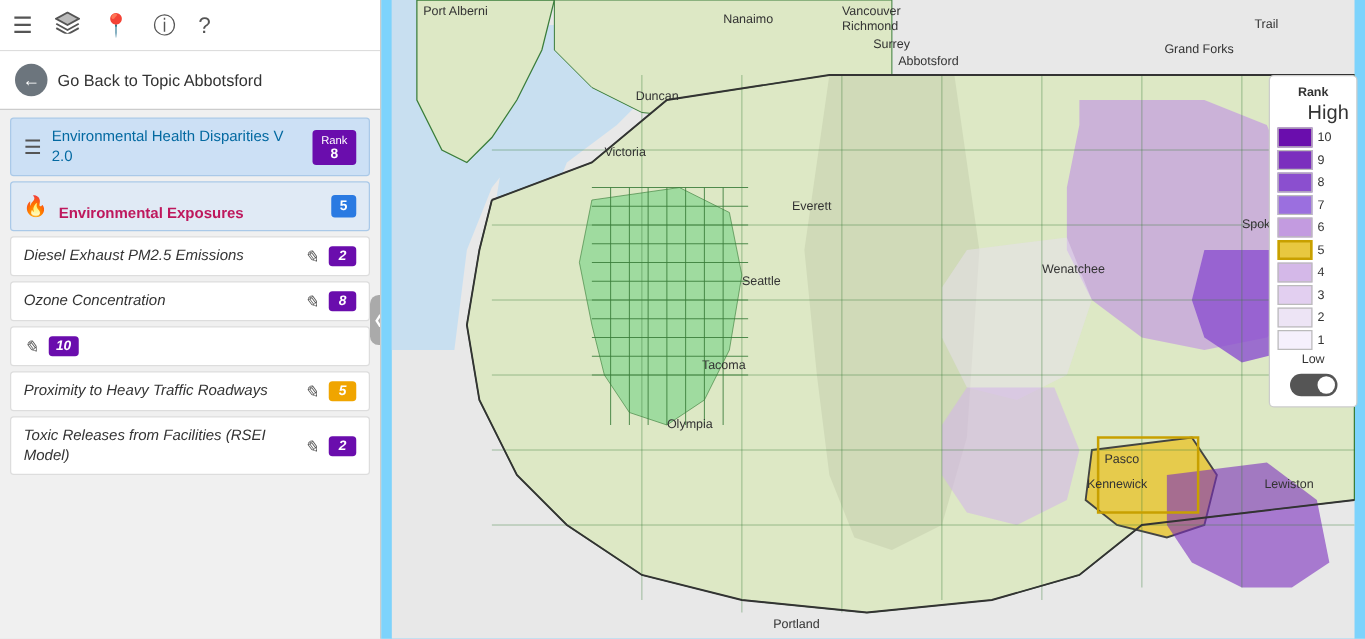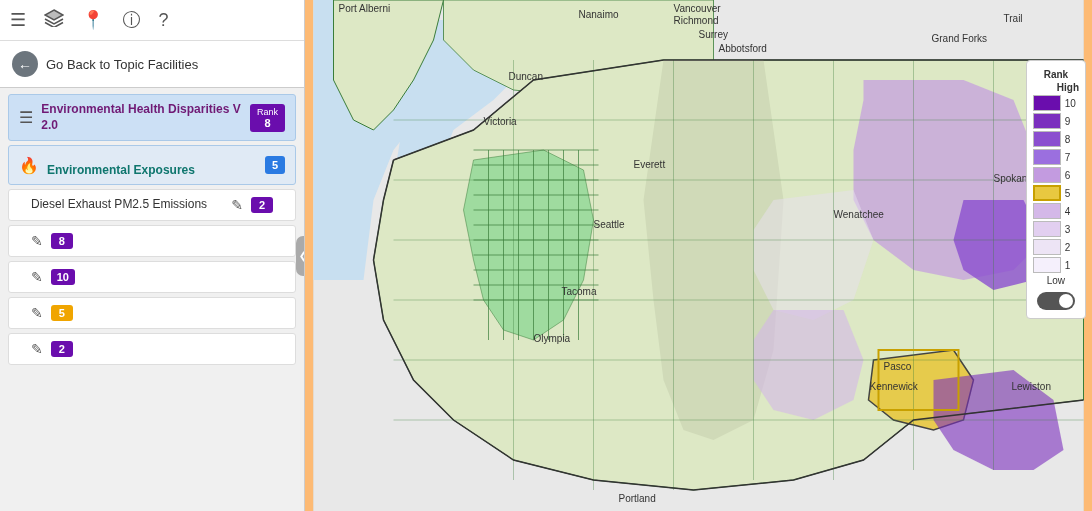--- a/index.html
+++ b/index.html
@@ -84,22 +84,22 @@
       gap: 8px;
     }
     .list-item-active .item-icon {
       color: #555;
       font-size: 16px;
       flex-shrink: 0;
     }
     .list-item-active .item-label {
       flex: 1;
       font-size: 12px;
-      font-weight: bold;
-      color: #701a75;
+      font-weight: normal;
+      color: #0369a1;
       line-height: 1.3;
     }
     .list-item-active .rank-badge {
       background: #6a0dad;
       color: #fff;
       font-size: 11px;
       font-weight: bold;
       padding: 3px 7px;
       border-radius: 3px;
       display: flex;
@@ -124,42 +124,43 @@
     }
     .list-item-secondary .item-icon {
       color: #555;
       font-size: 16px;
       flex-shrink: 0;
     }
     .list-item-secondary .item-label {
       flex: 1;
       font-size: 12px;
       font-weight: bold;
-      color: #0f766e;
+      color: #be185d;
       margin-top: 10px;
     }
     .list-item-secondary .rank-badge-blue {
       background: #2a7ae2;
       color: #fff;
       font-size: 11px;
       font-weight: bold;
       padding: 3px 7px;
       border-radius: 3px;
     }
 
     
     .sub-list-item {
       background: #fff;
       border: 1px solid #ddd;
       border-radius: 3px;
-      padding: 7px 22px;
+      padding: 7px 10px;
       display: flex;
       align-items: center;
       cursor: pointer;
       gap: 8px;
+      font-style: italic;
     }
     .sub-list-item .item-label {
       flex: 1;
       font-size: 12px;
       color: #333;
       line-height: 1.3;
     }
     .sub-list-item .chart-icon {
       color: #555;
       font-size: 14px;
@@ -201,21 +202,21 @@
       justify-content: center;
       z-index: 10;
       color: #fff;
       font-size: 10px;
     }
 
     
     #map-area {
       flex: 1;
       position: relative;
-      background: #fdba74;
+      background: #7dd3fc;
       overflow: hidden;
     }
 
     
     .map-svg {
       width: 100%;
       height: 100%;
     }
 
     
@@ -233,22 +234,22 @@
       gap: 2px;
       min-width: 52px;
     }
     .legend-title {
       font-size: 10px;
       font-weight: bold;
       color: #333;
       text-align: center;
     }
     .legend-high {
-      font-size: 10px;
-      font-weight: bold;
+      font-size: 16px;
+      font-weight: normal;
       color: #333;
       padding-left: 24px;
     }
     .legend-row {
       display: flex;
       align-items: center;
       gap: 4px;
       width: 100%;
     }
     .legend-color {
@@ -300,21 +301,21 @@
         <polyline points="1,13.5 10,18.5 19,13.5" fill="none"></polyline>
       </svg>
     </span>
     <span class="toolbar-icon">📍</span>
     <span class="toolbar-icon">ⓘ</span>
     <span class="toolbar-icon">?</span>
   </div>
 
   <div class="back-button">
     <div class="back-circle">←</div>
-    <span>Go Back to Topic Facilities</span>
+    <span>Go Back to Topic Abbotsford</span>
   </div>
 
   <div class="list-area">
 
     <div class="list-item-active">
       <span class="item-icon">☰</span>
       <span class="item-label">Environmental Health Disparities V 2.0</span>
       <div class="rank-badge">
         <span class="rank-label">Rank</span>
         <span>8</span>
@@ -329,35 +330,38 @@
       </div>
     </div>
 
     <div class="sub-list-item">
       <span class="item-label">Diesel Exhaust PM2.5 Emissions</span>
       <span class="chart-icon">✎</span>
       <span class="rank-num">2</span>
     </div>
 
     <div class="sub-list-item">
+      <span class="item-label">Ozone Concentration</span>
       <span class="chart-icon">✎</span>
       <span class="rank-num">8</span>
     </div>
 
     <div class="sub-list-item">
       <span class="chart-icon">✎</span>
       <span class="rank-num">10</span>
     </div>
 
     <div class="sub-list-item">
+      <span class="item-label">Proximity to Heavy Traffic Roadways</span>
       <span class="chart-icon">✎</span>
       <span class="rank-num-yellow">5</span>
     </div>
 
     <div class="sub-list-item">
+      <span class="item-label">Toxic Releases from Facilities (RSEI Model)</span>
       <span class="chart-icon">✎</span>
       <span class="rank-num">2</span>
     </div>
 
   </div>
 
   <div class="resize-handle">❮</div>
 </div>
 
 <div id="map-area">

